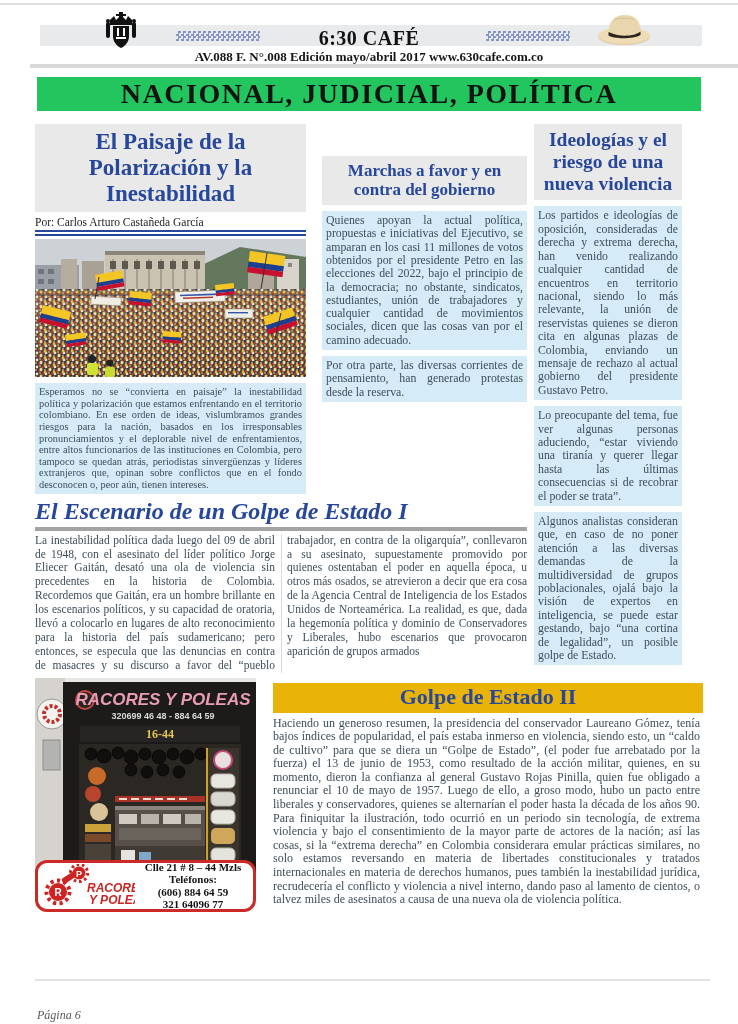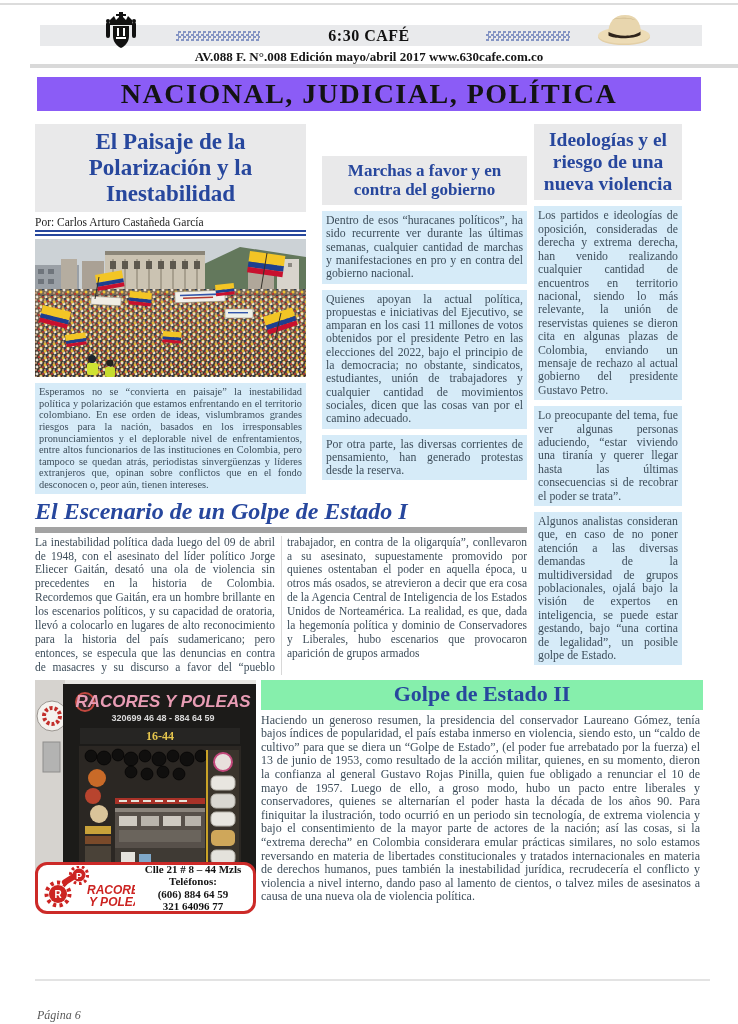--- a/index.html
+++ b/index.html
@@ -8,31 +8,31 @@
     width:738px; height:1024px;
     font-family:"Liberation Serif","DejaVu Serif",serif;
     position:relative; overflow:hidden;
   }
   .page { position:absolute; inset:0; background:#fff; }
 
   
   .topline { position:absolute; left:0; top:3px; width:738px; height:2px; background:#dcdcdc; }
   .mast-band { position:absolute; left:40px; top:25px; width:662px; height:21px; background:#e9eaec; }
   .mast-title { position:absolute; left:0; top:27px; width:738px; text-align:center;
-    font-size:16px; font-weight:bold; color:#111; letter-spacing:.5px; }
+    font-size:20px; font-weight:bold; color:#111; letter-spacing:.5px; }
   .dots { position:absolute; top:31px; width:84px; height:10px;
     background:conic-gradient(#8494c4 25%, transparent 25% 50%, #8494c4 50% 75%, transparent 75%);
     background-size:5px 5px; }
   .dots.left { left:176px; } .dots.right { left:486px; }
   .emblem { position:absolute; left:104px; top:12px; }
   .hat { position:absolute; left:596px; top:8px; }
   .issue-line { position:absolute; left:0; top:49px; width:738px; text-align:center;
     font-size:13px; font-weight:bold; color:#161616; }
   .mast-rule { position:absolute; left:30px; top:64px; width:708px; height:4px; background:#d9d9d9; }
-  .headline-band { position:absolute; left:37px; top:77px; width:664px; height:34px; background:#8b5cf6;
+  .headline-band { position:absolute; left:37px; top:77px; width:664px; height:34px; background:#22c55e;
     display:flex; align-items:center; justify-content:center; }
   .headline-band span { font-size:28px; font-weight:bold; color:#131313; letter-spacing:1.5px; }
 
   
   .content { position:absolute; left:35px; top:124px; width:668px; }
   .row1 { display:flex; gap:7px; }
   .colwrap { width:492px; }
   .cols12 { display:flex; gap:16px; }
   .col1 { width:271px; } .col2 { width:215px; }
   .col3 { width:148px; margin-left:0; }
@@ -48,33 +48,33 @@
     padding:3px 4px; margin-top:6px; }
   .col1 .blue-par { font-size:10.4px; line-height:11.6px; }
   .col2 .blue-par, .col3 .blue-par { font-size:11.8px; line-height:13.3px; }
   .col3 .blue-par { line-height:13.4px; }
 
   .photo-crowd { margin-top:3px; display:block; }
 
   
   .escenario { margin-top:4px; }
   .esc-title { font-size:24px; font-weight:bold; font-style:italic; color:#27479d;
-    border-bottom:6px solid #a3a3a3; padding-bottom:2px; }
+    border-bottom:4px solid #a3a3a3; padding-bottom:2px; }
   .esc-body { margin-top:3px; font-size:11.5px; line-height:13.9px; color:#3d4d5a; text-align:justify;
     column-count:2; column-gap:12px; column-rule:1px solid #d8d8d8; }
 
   
-  .row2 { display:flex; gap:5px; margin-top:5px; align-items:flex-start; }
+  .row2 { display:flex; gap:17px; margin-top:5px; align-items:center; }
   .ad-col { width:221px; position:relative; }
   .ad-photo { display:block; }
   .ad-card { position:relative; margin-top:-30px; width:221px; height:52px; background:#fff;
     border:3px solid #cc2a28; border-radius:12px; display:flex; align-items:center; padding:2px 5px; gap:3px; }
   .ad-contact { flex:1; text-align:center; color:#131313; font-weight:bold; font-size:11px; line-height:12.2px; }
   .golpe2 { flex:1; }
-  .g2-title { background:#86efac; color:#27479d; font-weight:bold; text-align:center;
+  .g2-title { background:#eab308; color:#27479d; font-weight:bold; text-align:center;
     font-size:22px; padding:1px 16px 3px; }
   .g2-body { margin-top:4px; font-size:12px; line-height:13.6px; color:#3d4d5a; text-align:justify;
     padding-right:3px; }
 
   .foot-rule { position:absolute; left:35px; top:979px; width:675px; height:2px; background:#e3e3e3; }
   .page-num { position:absolute; left:37px; top:984px; font-size:12px; font-style:italic; color:#5a5a5a;margin-top:24px; }
 </style>
 </head>
 <body>
 
@@ -212,21 +212,20 @@
                 <circle cx="57" cy="120" r="4" fill="#1d242c"></circle>
                 <circle cx="75" cy="124" r="3.6" fill="#23221f"></circle>
               </g>
             </svg>
 
             <div class="blue-par">Esperamos no se “convierta en paisaje” la inestabilidad política y polarización que estamos enfrentando en el territorio colombiano. En ese orden de ideas, vislumbramos grandes riesgos para la nación, basados en los irresponsables pronunciamientos y el deplorable nivel de enfrentamientos, entre altos funcionarios de las instituciones en Colombia, pero tampoco se quedan atrás, periodistas sinvergüenzas y líderes extranjeros que, opinan sobre conflictos que en el fondo desconocen o, peor aún, tienen intereses.</div>
           </div>
 
           <div class="col2">
             <div class="art-title t2">Marchas a favor y en contra del gobierno</div>
-            <div class="blue-par">Dentro de esos “huracanes políticos”, ha sido recurrente ver durante las últimas semanas, cualquier cantidad de marchas y manifestaciones en pro y en contra del gobierno nacional.</div>
             <div class="blue-par">Quienes apoyan la actual política, propuestas e iniciativas del Ejecutivo, se amparan en los casi 11 millones de votos obtenidos por el presidente Petro en las elecciones del 2022, bajo el principio de la democracia; no obstante, sindicatos, estudiantes, unión de trabajadores y cualquier cantidad de movimientos sociales, dicen que las cosas van por el camino adecuado.</div>
             <div class="blue-par">Por otra parte, las diversas corrientes de pensamiento, han generado protestas desde la reserva.</div>
           </div>
         </div>
 
         <div class="escenario">
           <div class="esc-title">El Escenario de un Golpe de Estado I</div>
           <div class="esc-body">La inestabilidad política dada luego del 09 de abril de 1948, con el asesinato del líder político Jorge Eliecer Gaitán, desató una ola de violencia sin precedentes en la historia de Colombia. Recordemos que Gaitán, era un hombre brillante en los escenarios políticos, y su capacidad de oratoria, llevó a colocarlo en lugares de alto reconocimiento para la historia del país sudamericano; pero entonces, se especula que las denuncias en contra de masacres y su discurso a favor del “pueblo trabajador, en contra de la oligarquía”, conllevaron a su asesinato, supuestamente promovido por quienes ostentaban el poder en aquella época, u otros más osados, se atrevieron a decir que era cosa de la Agencia Central de Inteligencia de los Estados Unidos de Norteamérica. La realidad, es que, dada la hegemonía política y dominio de Conservadores y Liberales, hubo escenarios que provocaron aparición de grupos armados</div>
         </div>
       </div>

